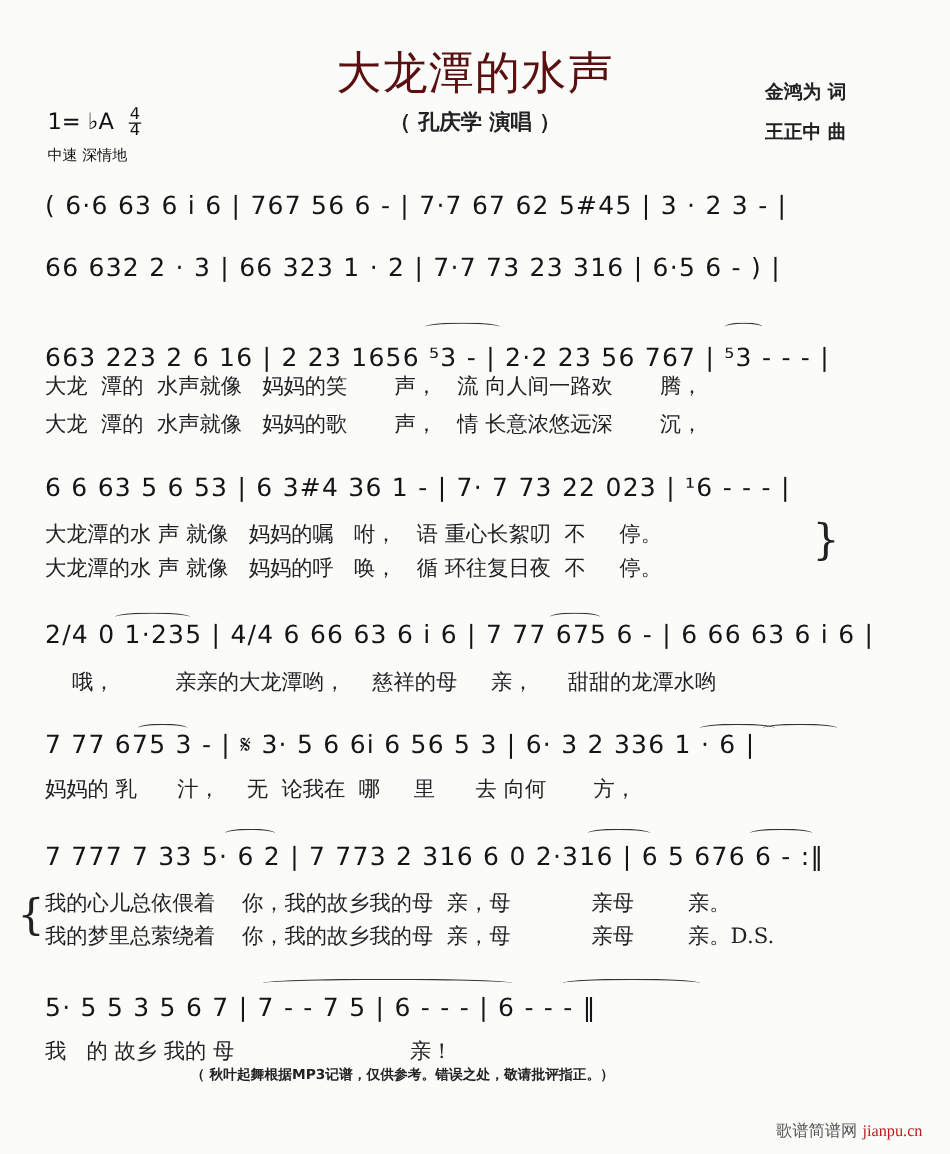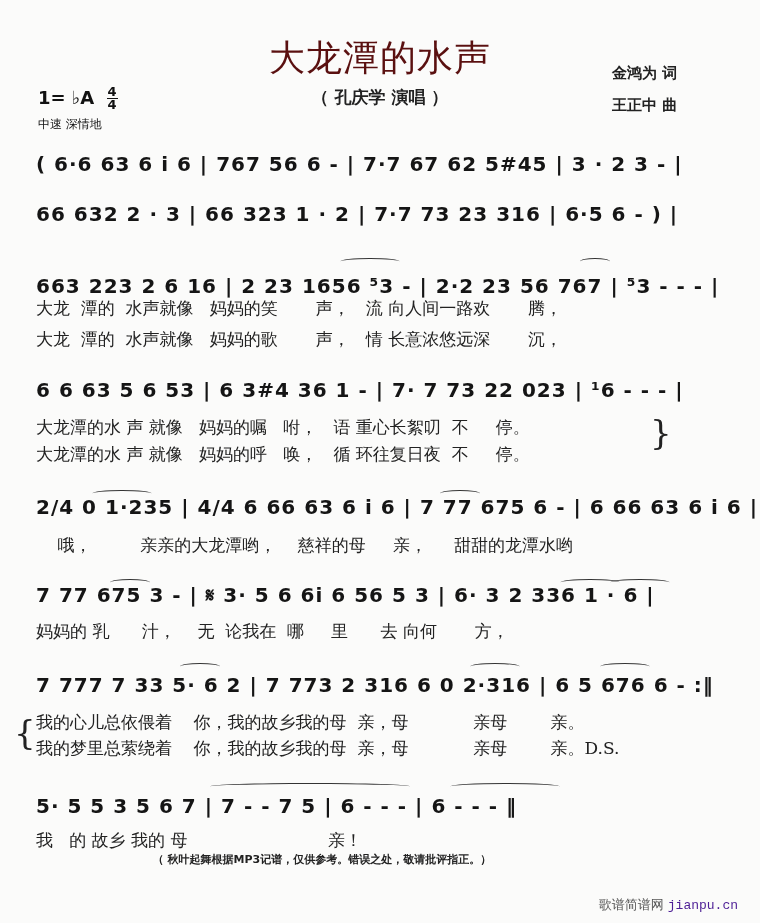--- a/index.html
+++ b/index.html
@@ -3,30 +3,30 @@
 <meta charset="utf-8">
 <style>
   html,body{margin:0;padding:0;}
   body{width:760px;height:923px;background:#fbfbfa;position:relative;overflow:hidden;
        font-family:"DejaVu Sans","Liberation Sans",sans-serif;color:#111;}
   .abs{position:absolute;}
   .title{left:0;width:760px;top:34px;text-align:center;font-size:36px;color:#5a1010;
          font-family:"DejaVu Sans",sans-serif;letter-spacing:1px;}
   .performer{left:0;width:760px;top:86px;text-align:center;font-size:17px;color:#222;font-weight:bold;}
   .credit{font-size:15px;font-weight:bold;color:#222;}
-  .key{left:38px;top:86px;font-size:18px;font-weight:bold;}
+  .key{left:38px;top:86px;font-size:18px;font-weight:normal;}
   .frac{display:inline-flex;flex-direction:column;align-items:center;font-size:13px;line-height:12px;vertical-align:middle;margin-left:6px;}
   .frac .num{border-bottom:1.5px solid #111;padding:0 1px;}
   .tempo{left:38px;top:116px;font-size:12px;font-weight:normal;}
-  .row{left:36px;width:700px;font-family:"DejaVu Sans",sans-serif;font-weight:bold;font-size:20px;
+  .row{left:36px;width:700px;font-family:"DejaVu Sans",sans-serif;font-weight:normal;font-size:20px;
        white-space:pre;letter-spacing:1px;color:#151515;}
   .lyric{left:36px;width:700px;font-family:"DejaVu Serif",serif;font-size:17px;white-space:pre;color:#222;}
   .note-small{left:0;width:644px;top:852px;text-align:center;font-size:11px;font-weight:bold;color:#222;}
   .watermark{right:22px;top:896px;font-size:13px;color:#555;}
-  .watermark .site{color:#4c1d95;font-family:Liberation Mono, monospace;}
+  .watermark .site{color:#b91c1c;font-family:Liberation Serif, serif;}
   .brace{font-family:"DejaVu Serif",serif;font-size:34px;color:#222;}
   .slur{position:absolute;border-top:1.5px solid #333;border-radius:50% 50% 0 0;height:6px;}
 </style>
 </head>
 <body>
 
 <div class="abs title">大龙潭的水声</div>
 <div class="abs performer">（ 孔庆学 演唱 ）</div>
 <div class="abs credit" style="left:612px;top:64px;">金鸿为 词</div>
 <div class="abs credit" style="left:612px;top:96px;">王正中 曲</div>

